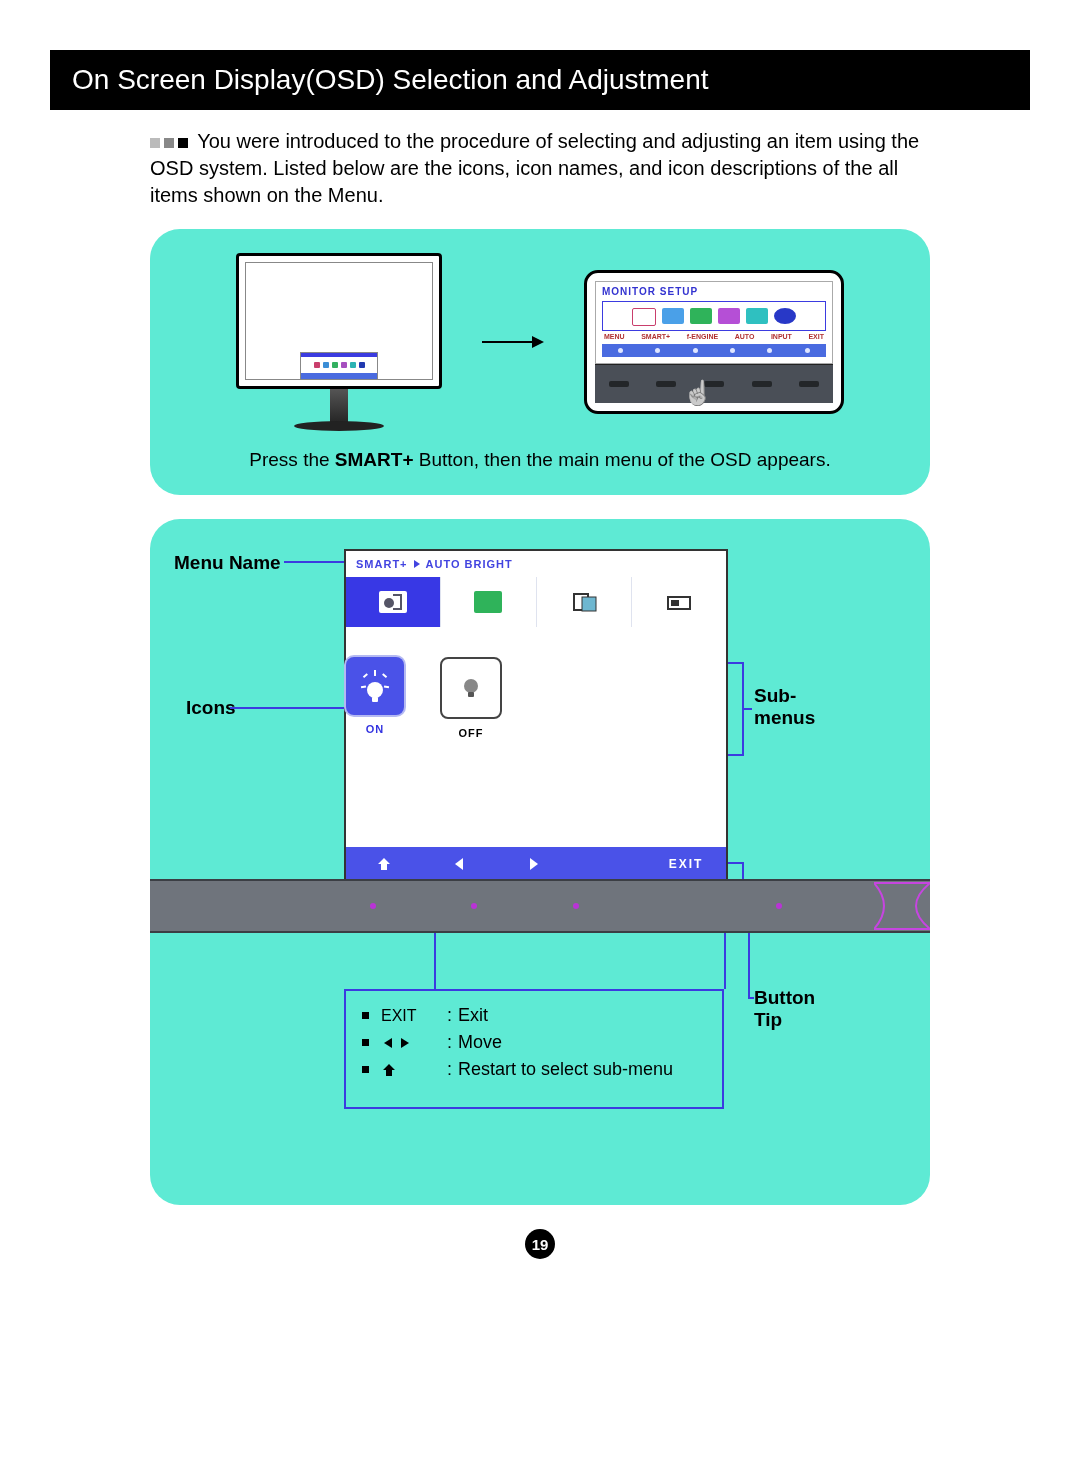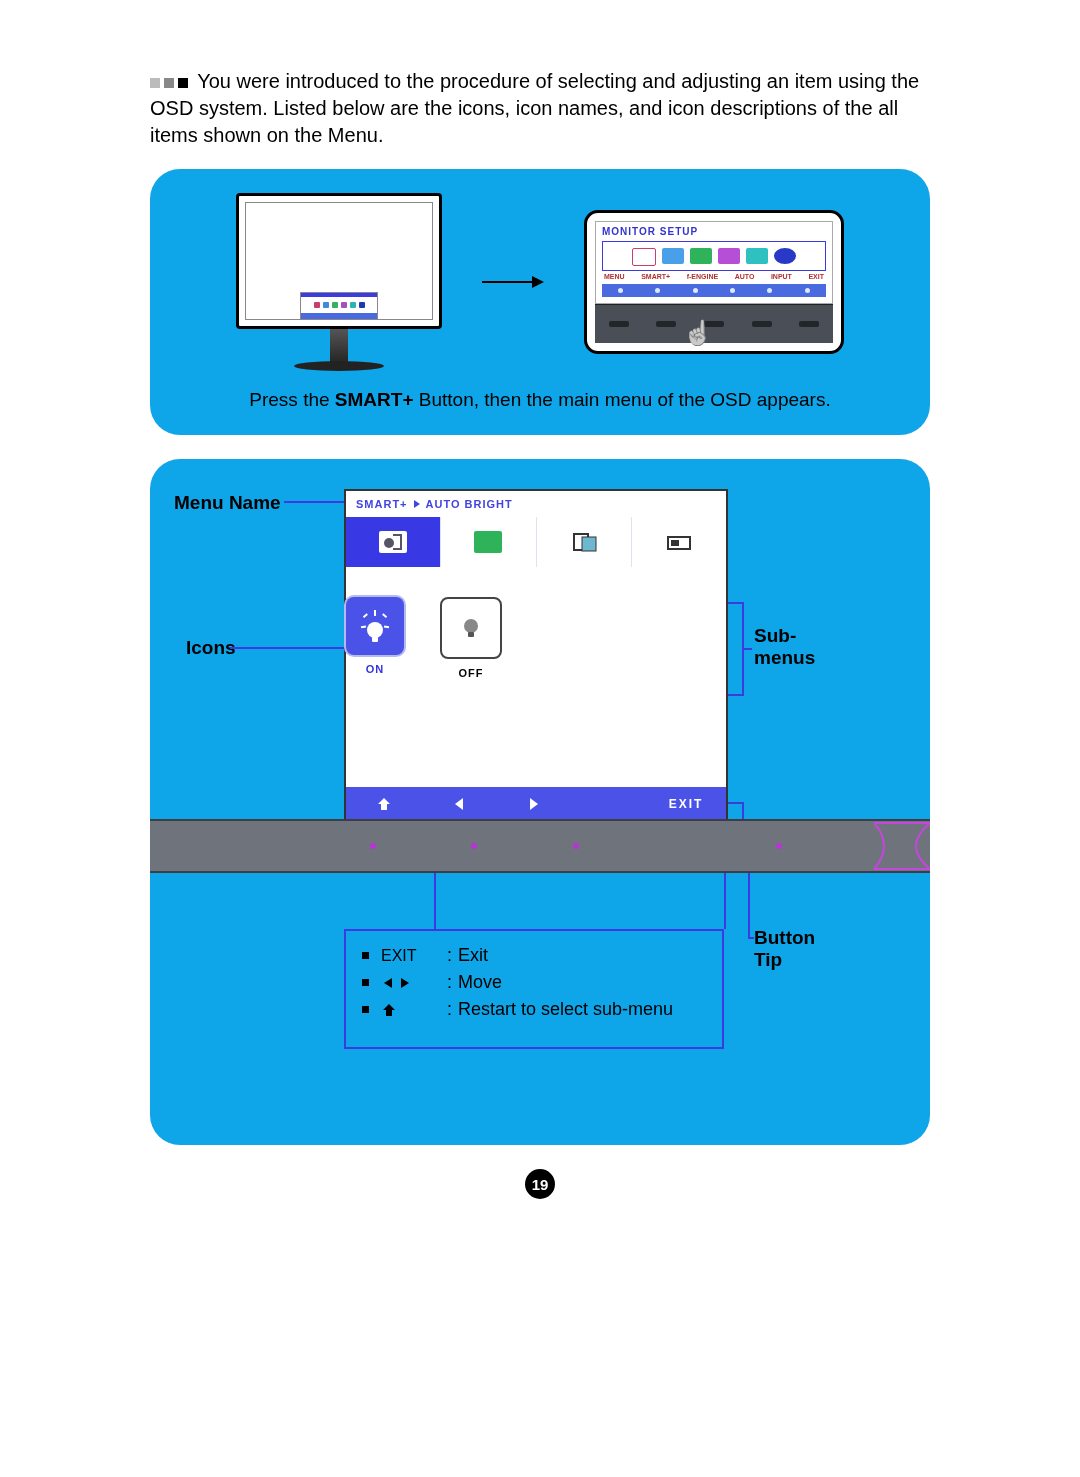--- a/index.html
+++ b/index.html
@@ -30,21 +30,21 @@
     display: inline-block;
     vertical-align: baseline;
   }
   .bullet-sq .sq {
     display: inline-block;
     width: 10px;
     height: 10px;
     margin-right: 4px;
   }
   .panel {
-    background: #0ea5e9;
+    background: #5eead4;
     border-radius: 30px;
     margin: 8px 100px 24px 100px;
     padding: 24px 32px 24px 32px;
     position: relative;
     box-sizing: border-box;
   }
   
   .monitor-row {
     display: flex;
     align-items: center;
@@ -419,20 +419,23 @@
     background: #000;
     margin-right: 6px;
     vertical-align: 1px;
   }
 </style>
 </head>
 <body>
 
 <div class="page">
 
+  <div class="header-bar">
+    <span>On Screen Display(OSD) Selection and Adjustment</span>
+  </div>
 
   <div class="intro-block">
     <span class="bullet-sq">
       <span class="sq" style="background:#bbb"></span><span class="sq" style="background:#888"></span><span class="sq" style="background:#000"></span>
     </span>
     <span>You were introduced to the procedure of selecting and adjusting an item using the OSD system. Listed below are the icons, icon names, and icon descriptions of the all items shown on the Menu.</span>
   </div>
 
   <div class="panel">
     <div class="monitor-row">

